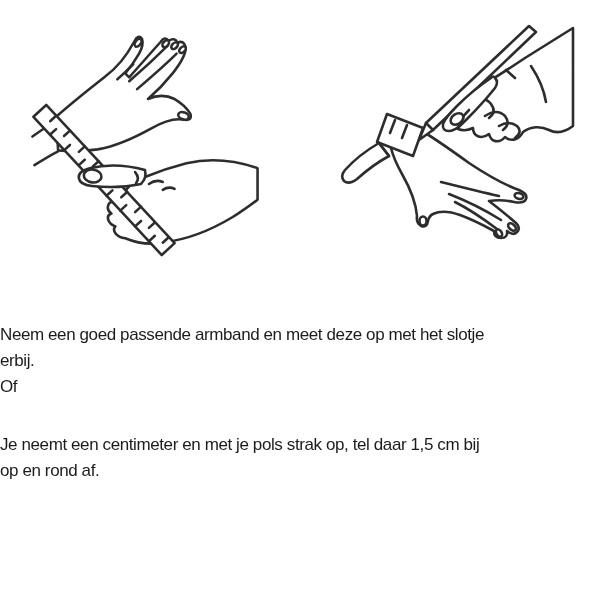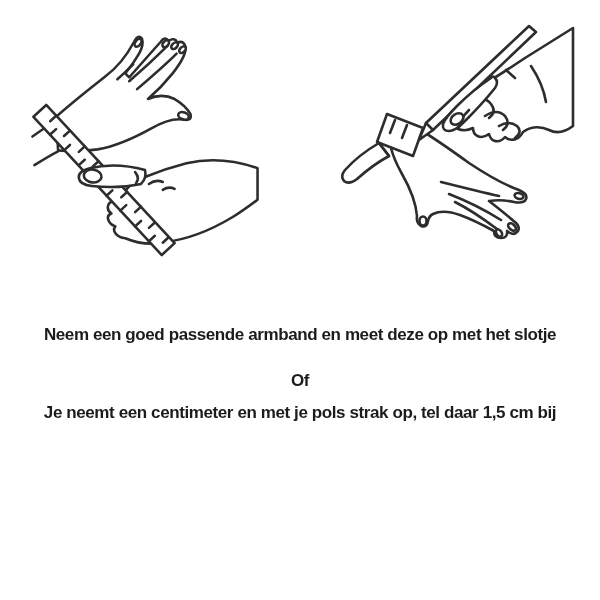--- a/index.html
+++ b/index.html
@@ -4,28 +4,28 @@
 <style>
   html,body{margin:0;padding:0;}
   body{
     width:600px;height:600px;background:#ffffff;position:relative;overflow:hidden;
     font-family:"Liberation Sans",sans-serif;
   }
   .fig{position:absolute;}
   .fig-left{left:28px;top:22px;width:232px;height:235px;}
   .fig-right{left:333px;top:24px;width:243px;height:228px;}
   .instructions{
-    position:absolute;left:0;right:0;top:322px;text-align:center;
-    color:#1c1c1c;font-weight:700;
+    position:absolute;left:0;right:0;top:322px;
+    color:#1c1c1c;font-weight:400;
   }
   .line{
     font-size:17px;line-height:26px;letter-spacing:-0.4px;white-space:pre-wrap;
   }
-  .separator{margin-top:20px;}
-  .m2{margin-top:6px;}
+  .separator{}
+  .m2{margin-top:32px;}
   svg .ink{stroke:#2d2d2d;stroke-width:2.6;fill:none;stroke-linecap:round;stroke-linejoin:round;}
   svg .fillw{fill:#ffffff;}
 </style>
 </head>
 <body>
 
 <div style="position:absolute;inset:0;">
 
   <svg class="fig fig-left" viewBox="0 0 230 238">
     <g class="ink">
@@ -174,20 +174,22 @@
         C144,85 154,74 162,64
         Q166,58 162,54 Q160,51 158,54 Z"></path>
       <path d="M136,86 C130,92 126,98 126,103"></path>
       <ellipse class="fillw" cx="124" cy="95" rx="7" ry="5" transform="rotate(-35 124 95)"></ellipse>
     </g>
   </svg>
 
   <div class="instructions">
     <div>
       <div class="line">Neem een goed passende armband en meet deze op met het slotje</div>
+      <div class="line">erbij.</div>
     </div>
     <div class="line separator">Of</div>
     <div class="m2">
       <div class="line">Je neemt een centimeter en met je pols strak op, tel daar 1,5 cm bij</div>
+      <div class="line">op en rond af.</div>
     </div>
   </div>
 
 </div>
 
 </body></html>

